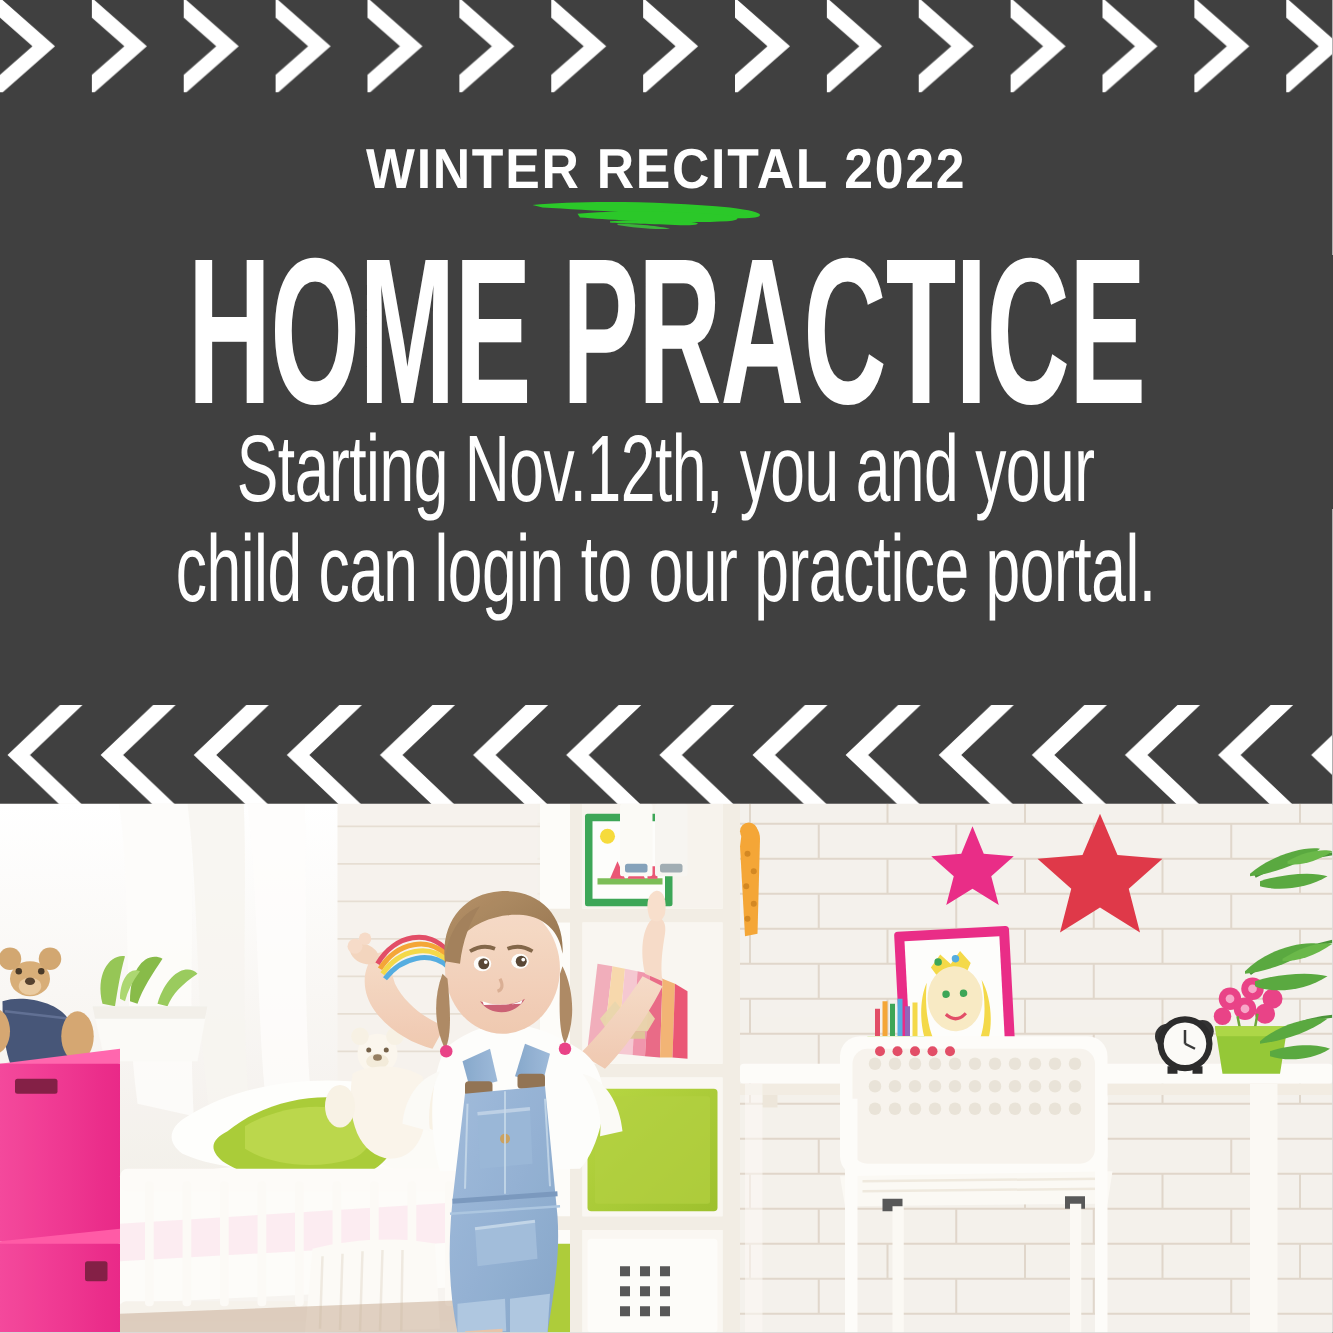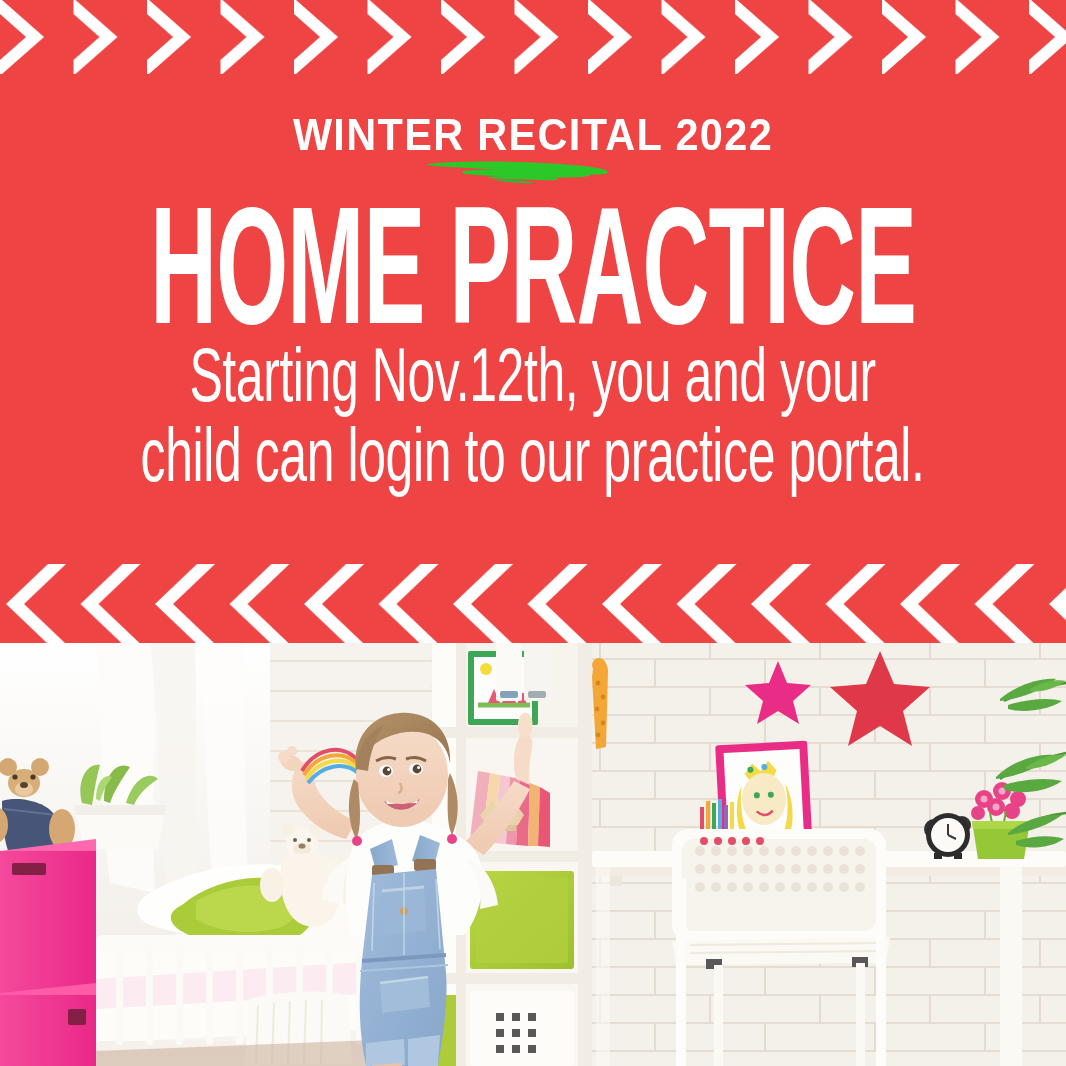--- a/index.html
+++ b/index.html
@@ -12,21 +12,21 @@
   #poster {
     position:relative;
     width:1066px; height:1066px;
     overflow:hidden;
   }
 
   
   #banner {
     position:absolute; left:0; top:0;
     width:1066px; height:644px;
-    background:#ef4444;
+    background:#404040;
     overflow:hidden;
   }
 
   
   .chev-strip { position:absolute; left:0; width:1066px; }
   #chev-top    { top:0px;   height:74px; }
   #chev-bottom { top:564px; height:80px; }
 
   
   #text-block {

